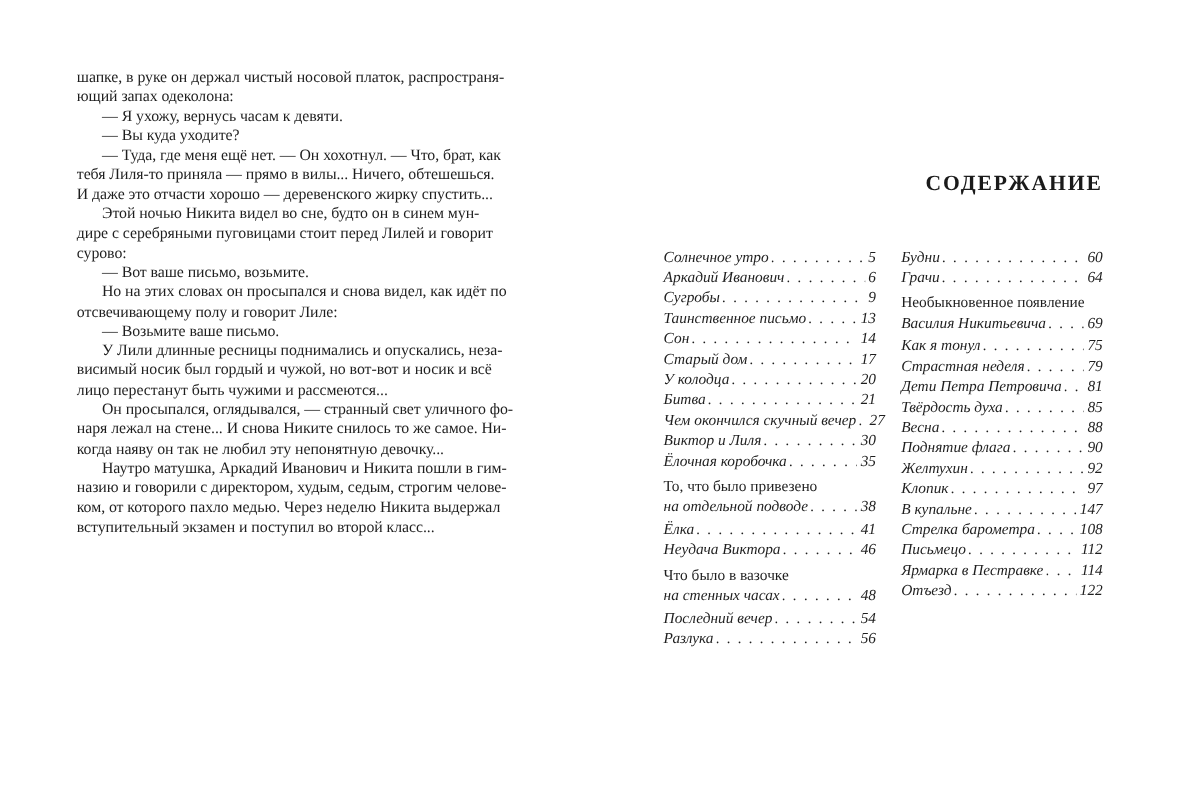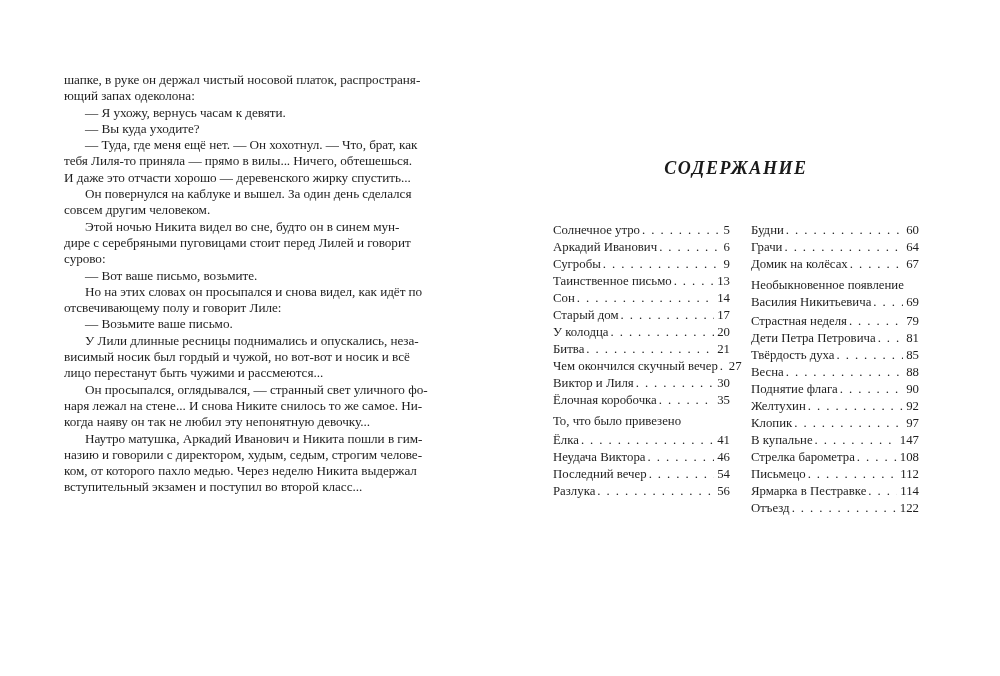--- a/index.html
+++ b/index.html
@@ -5,51 +5,50 @@
   html, body { margin: 0; padding: 0; }
   body {
     width: 1000px; height: 676px;
     background: #ffffff;
     position: relative;
     font-family: "Liberation Serif", "DejaVu Serif", serif;
     color: #1e1e1e;
     overflow: hidden;
   }
   .spread { position: absolute; inset: 0; }
-  .page { position: absolute; top: 16px; bottom: 0; }
+  .page { position: absolute; top: 0; bottom: 0; }
   .page-left  { left: 0;   width: 500px; }
   .page-right { left: 500px; width: 500px; }
 
   
   .body-text {
     position: absolute; left: 64px; top: 56px; width: 414px;
     font-size: 13.2px; line-height: 16.3px;
     letter-spacing: -0.05px;
   }
   .para { white-space: pre-line; margin: 0; }
   .para.indent { text-indent: 21px; }
 
   
   .toc {
     position: absolute; left: 53px; top: 142px; width: 366px;
   }
   .toc-heading {
     margin: 0 0 43px 0;
-    text-align: center;
+    text-align: right;
     font-size: 18px; font-weight: bold;
     letter-spacing: 1.6px;
     color: #1a1a1a;
-    font-style: italic;
   }
   .toc-cols { display: flex; gap: 21px; }
   .toc-col { font-size: 12.8px; line-height: 17px; }
   .toc-col.col-a { width: 177px; }
   .toc-col.col-b { width: 168px; }
   .toc-entry.multi { margin-top: 4px; margin-bottom: 2px; }
-  .toc-line { display: flex; align-items: baseline; }
+  .toc-line { display: flex; align-items: baseline; font-style: italic; }
   .toc-line .t { white-space: nowrap; }
   .toc-entry .t1 { white-space: nowrap; }
   .leader {
     flex: 1 1 0; min-width: 6px;
     overflow: hidden; white-space: nowrap;
     margin: 0 3px 0 2px;
   }
   .leader::after {
     content: ". . . . . . . . . . . . . . . . . . . . . . . . . . . . . . . . . . .";
     letter-spacing: 1.4px;
@@ -63,22 +62,20 @@
 
   <section class="page page-left">
     <div class="body-text" id="prose">
         <p class="para">шапке, в руке он держал чистый носовой платок, распространя-
 ющий запах одеколона:</p>
         <p class="para indent">— Я ухожу, вернусь часам к девяти.</p>
         <p class="para indent">— Вы куда уходите?</p>
         <p class="para indent">— Туда, где меня ещё нет. — Он хохотнул. — Что, брат, как
 тебя Лиля-то приняла — прямо в вилы... Ничего, обтешешься.
 И даже это отчасти хорошо — деревенского жирку спустить...</p>
-        <p class="para indent">Он повернулся на каблуке и вышел. За один день сделался
-совсем другим человеком.</p>
         <p class="para indent">Этой ночью Никита видел во сне, будто он в синем мун-
 дире с серебряными пуговицами стоит перед Лилей и говорит
 сурово:</p>
         <p class="para indent">— Вот ваше письмо, возьмите.</p>
         <p class="para indent">Но на этих словах он просыпался и снова видел, как идёт по
 отсвечивающему полу и говорит Лиле:</p>
         <p class="para indent">— Возьмите ваше письмо.</p>
         <p class="para indent">У Лили длинные ресницы поднимались и опускались, неза-
 висимый носик был гордый и чужой, но вот-вот и носик и всё
 лицо перестанут быть чужими и рассмеются...</p>
@@ -169,33 +166,46 @@
             </div>
             <div class="toc-entry">
               <div class="toc-line">
                 <span class="t">Ёлочная коробочка</span>
                 <span class="leader"></span>
                 <span class="pg">35</span>
               </div>
             </div>
             <div class="toc-entry multi">
               <div class="t1">То, что было привезено</div>
+              <div class="toc-line">
+                <span class="t">на отдельной подводе</span>
+                <span class="leader"></span>
+                <span class="pg">38</span>
+              </div>
             </div>
             <div class="toc-entry">
               <div class="toc-line">
                 <span class="t">Ёлка</span>
                 <span class="leader"></span>
                 <span class="pg">41</span>
               </div>
             </div>
             <div class="toc-entry">
               <div class="toc-line">
                 <span class="t">Неудача Виктора</span>
                 <span class="leader"></span>
                 <span class="pg">46</span>
+              </div>
+            </div>
+            <div class="toc-entry multi">
+              <div class="t1">Что было в вазочке</div>
+              <div class="toc-line">
+                <span class="t">на стенных часах</span>
+                <span class="leader"></span>
+                <span class="pg">48</span>
               </div>
             </div>
             <div class="toc-entry">
               <div class="toc-line">
                 <span class="t">Последний вечер</span>
                 <span class="leader"></span>
                 <span class="pg">54</span>
               </div>
             </div>
             <div class="toc-entry">
@@ -214,33 +224,33 @@
                 <span class="pg">60</span>
               </div>
             </div>
             <div class="toc-entry">
               <div class="toc-line">
                 <span class="t">Грачи</span>
                 <span class="leader"></span>
                 <span class="pg">64</span>
               </div>
             </div>
-            <div class="toc-entry">
-              <div class="toc-line">
-                <span class="t">Домик на колёсах</span>
-                <span class="leader"></span>
-                <span class="pg">67</span>
-              </div>
-            </div>
             <div class="toc-entry multi">
               <div class="t1">Необыкновенное появление</div>
               <div class="toc-line">
                 <span class="t">Василия Никитьевича</span>
                 <span class="leader"></span>
                 <span class="pg">69</span>
+              </div>
+            </div>
+            <div class="toc-entry">
+              <div class="toc-line">
+                <span class="t">Как я тонул</span>
+                <span class="leader"></span>
+                <span class="pg">75</span>
               </div>
             </div>
             <div class="toc-entry">
               <div class="toc-line">
                 <span class="t">Страстная неделя</span>
                 <span class="leader"></span>
                 <span class="pg">79</span>
               </div>
             </div>
             <div class="toc-entry">

